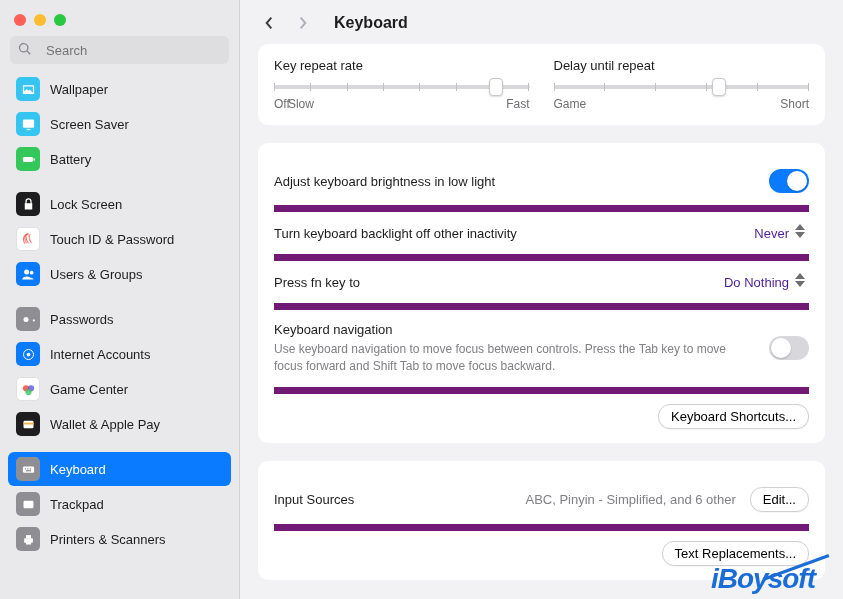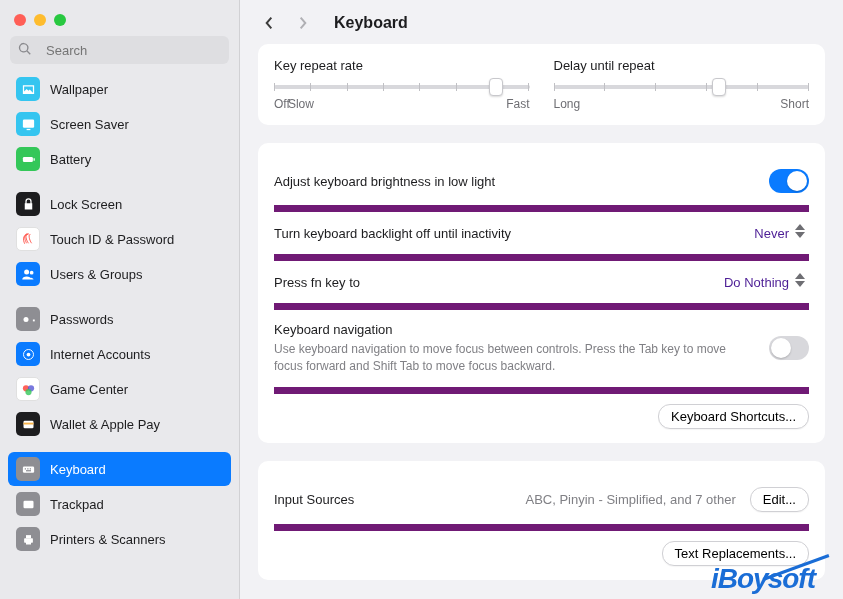--- a/index.html
+++ b/index.html
@@ -370,39 +370,39 @@
                   <div class="tick"></div>
                   <div class="tick"></div>
                   <div class="tick"></div>
                   <div class="tick"></div>
                   <div class="tick"></div>
                   <div class="tick"></div>
                 </div>
               <div class="knob" style="left:62%"></div>
             </div>
             <div class="slider-ends">
-              <span>Long</span>
+              <span>Game</span>
               <span>Short</span>
             </div>
           </div>
         </div>
       </div>
 
       <div class="panel">
         <div class="row">
           <div class="row-left">
               <div class="row-label">Adjust keyboard brightness in low light</div>
             </div>
           <div class="row-right">
               <div class="toggle toggle-on"></div>
             </div>
         </div>
         <div class="row">
           <div class="row-left">
-              <div class="row-label">Turn keyboard backlight off until inactivity</div>
+              <div class="row-label">Turn keyboard backlight off other inactivity</div>
             </div>
           <div class="row-right">
             <span class="popup-val">Never</span>
             <div class="updown">
               <svg viewBox="0 0 10 7">
                   <path d="M5 0l5 6H0z"></path>
                 </svg>
               <svg viewBox="0 0 10 7">
                   <path d="M5 7L0 1h10z"></path>
                 </svg>
@@ -438,21 +438,21 @@
           <button class="btn">Keyboard Shortcuts...</button>
         </div>
       </div>
 
       <div class="panel">
         <div class="row">
           <div class="row-left">
               <div class="row-label">Input Sources</div>
             </div>
           <div class="row-right">
-            <span class="input-sources-val">ABC, Pinyin - Simplified, and 7 other</span>
+            <span class="input-sources-val">ABC, Pinyin - Simplified, and 6 other</span>
             <button class="btn">Edit...</button>
           </div>
         </div>
         <div class="btn-row">
           <button class="btn">Text Replacements...</button>
         </div>
       </div>
     </div>
   </div>
 </div>

